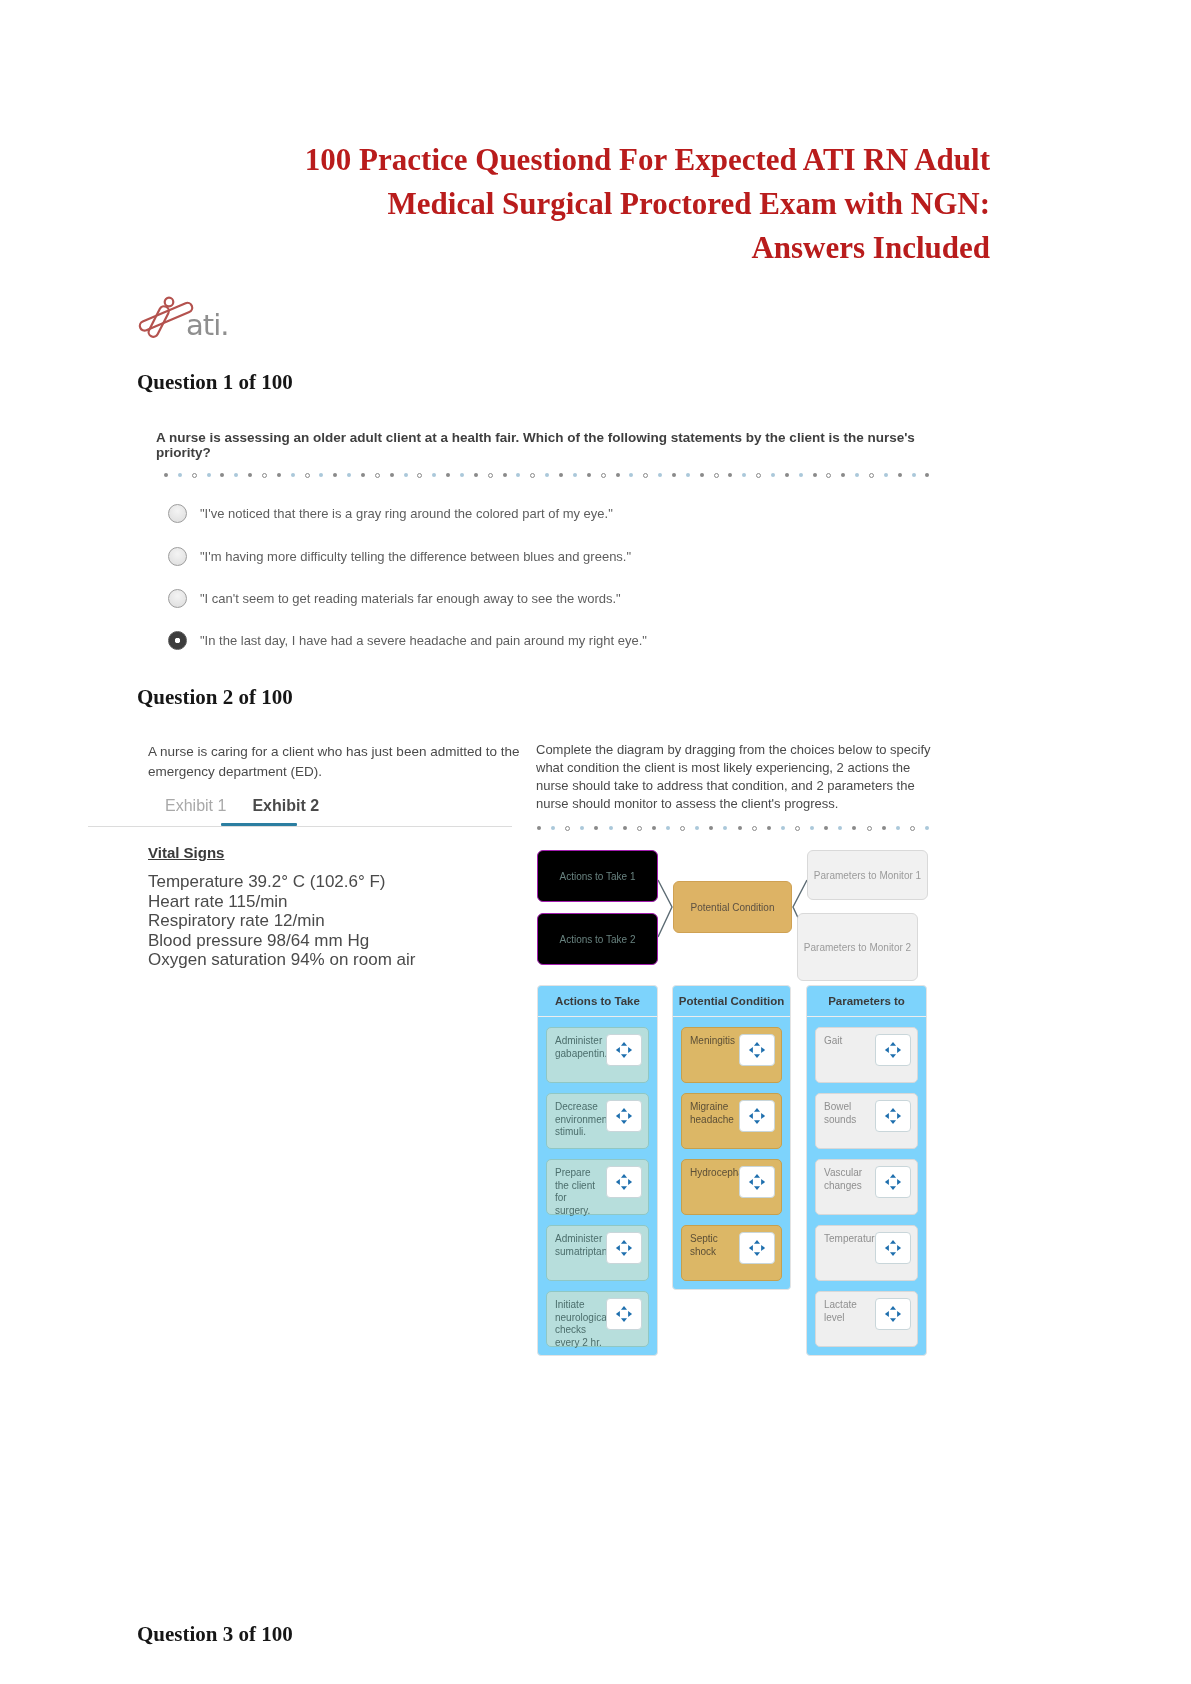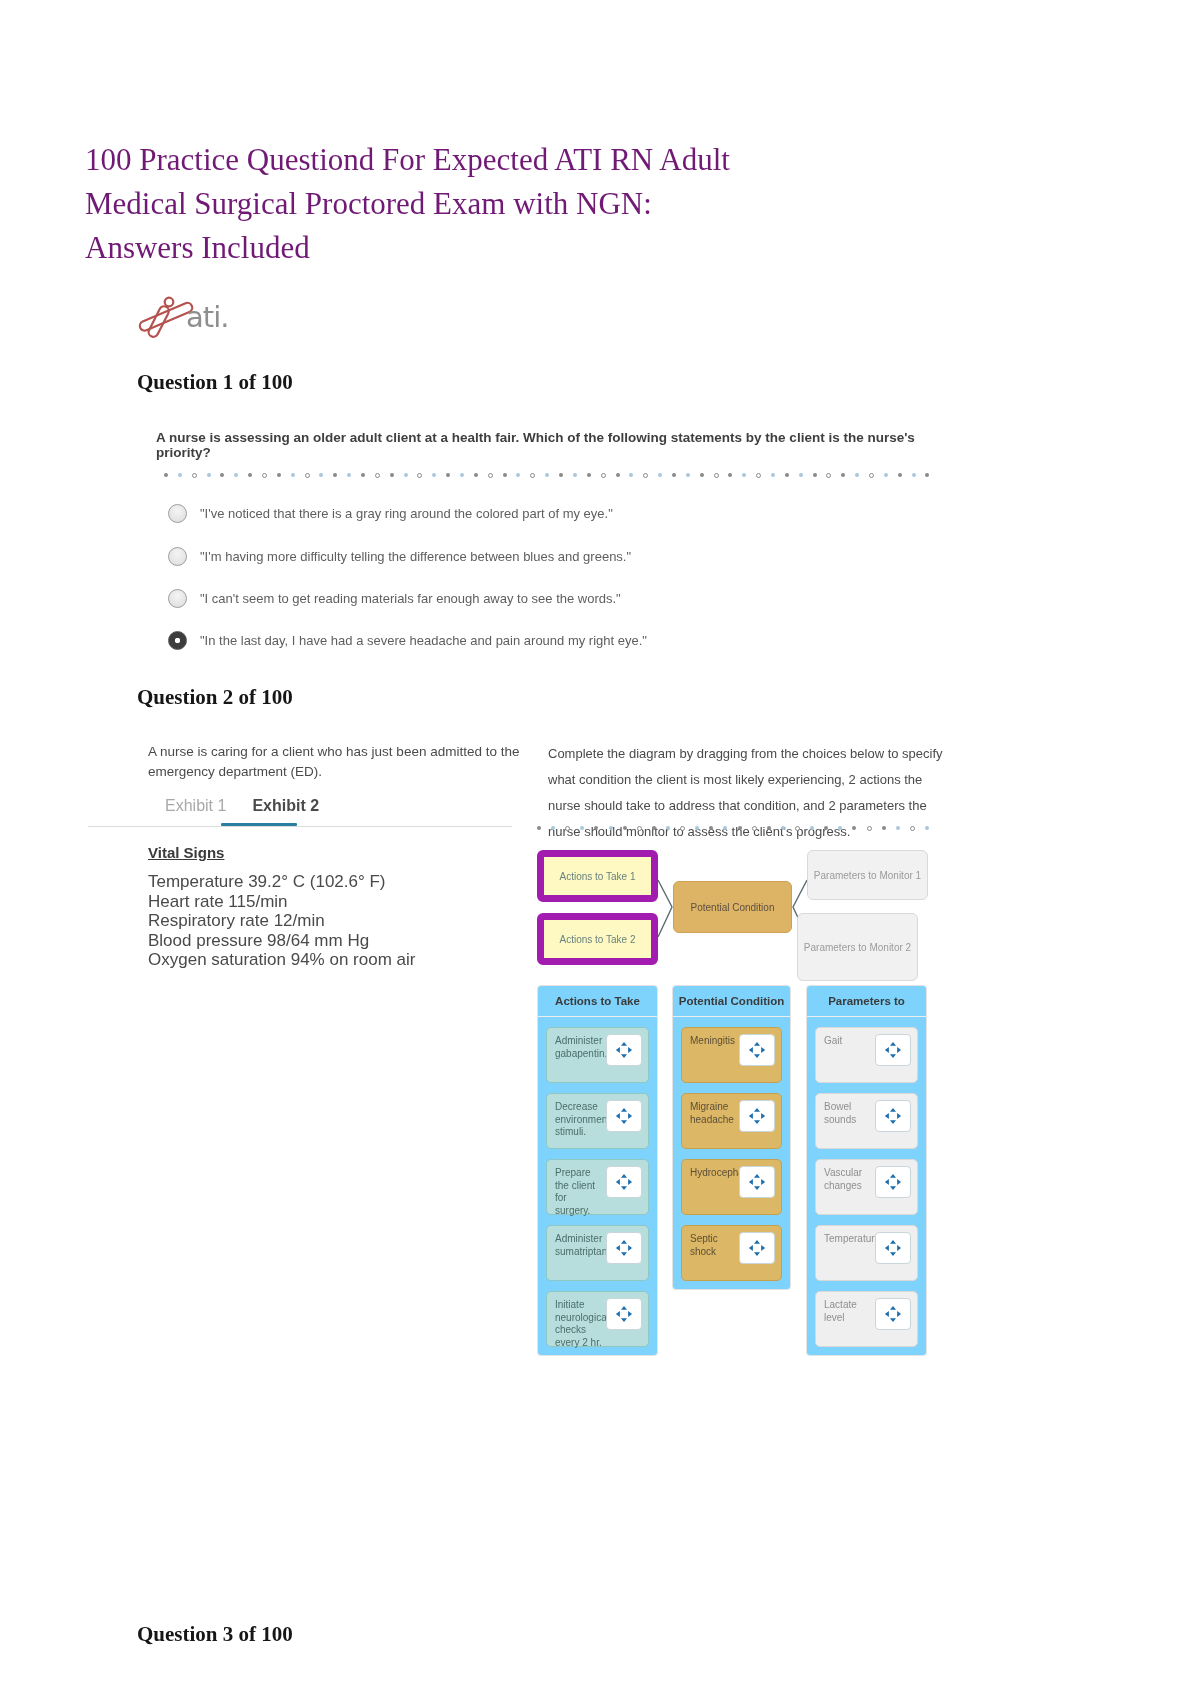--- a/index.html
+++ b/index.html
@@ -1,26 +1,26 @@
 <!DOCTYPE html>
 <html><head>
 <meta charset="utf-8">
 <style>
   html,body{margin:0;padding:0;background:#ffffff;}
   .page{position:relative;width:1191px;height:1684px;background:#fff;overflow:hidden;
         font-family:"Liberation Sans",sans-serif;}
 
   
-  .doc-title{position:absolute;left:85px;top:138px;width:905px;text-align:left;
-    font-family:"Liberation Serif",serif;font-weight:normal;font-size:31px;line-height:44px;color:#701a75;}
+  .doc-title{position:absolute;left:85px;top:138px;width:905px;text-align:right;
+    font-family:"Liberation Serif",serif;font-weight:bold;font-size:31px;line-height:44px;color:#b91c1c;}
 
   
   .logo{position:absolute;left:136px;top:294px;display:flex;align-items:flex-end;}
   .logo svg{display:block;}
-  .logo-text{font-family:"DejaVu Sans",sans-serif;font-size:29px;color:#8f8f8f;margin-left:-26px;margin-bottom:12px;letter-spacing:-1px;}
+  .logo-text{font-family:"DejaVu Sans",sans-serif;font-size:29px;color:#8f8f8f;margin-left:-26px;margin-bottom:4px;letter-spacing:-1px;}
 
   
   .qheading{position:absolute;left:137px;font-family:"Liberation Serif",serif;font-weight:bold;
     font-size:21px;color:#161616;}
 
   
   .q1-stem{position:absolute;left:156px;top:430px;width:790px;font-size:13.5px;font-weight:bold;color:#3f3f3f;}
   .dotsep{position:absolute;display:flex;justify-content:space-between;align-items:center;height:6px;}
   .dot{width:4px;height:4px;border-radius:50%;background:#8a8a8a;flex:0 0 auto;}
   .dot.blue{background:#aac8da;}
@@ -35,26 +35,26 @@
   .q2-scenario{position:absolute;left:148px;top:742px;width:372px;font-size:13.5px;color:#4a4a4a;line-height:20px;}
   .tabs{position:absolute;left:165px;top:797px;display:flex;gap:26px;font-size:16px;}
   .tab-inactive{color:#a9a9a9;}
   .tab-active{color:#4a4a4a;font-weight:bold;}
   .tab-line-gray{position:absolute;left:88px;top:826px;width:424px;height:1px;background:#dcdcdc;}
   .tab-line-blue{position:absolute;left:221px;top:823px;width:76px;height:3px;background:#2b7ea1;border-radius:1px;}
   .vs-heading{position:absolute;left:148px;top:844px;font-size:15px;font-weight:bold;color:#3a3a3a;text-decoration:underline;}
   .vs-lines{position:absolute;left:148px;top:872px;font-size:17px;color:#4a4a4a;line-height:19.5px;}
 
   
-  .q2-instruction{position:absolute;left:548px;top:741px;width:398px;font-size:13px;color:#4a4a4a;line-height:26px;}
+  .q2-instruction{position:absolute;left:536px;top:741px;width:398px;font-size:13px;color:#4a4a4a;line-height:18px;}
 
   .diagram{position:absolute;left:537px;top:848px;width:391px;height:120px;}
   .slot{position:absolute;border-radius:6px;display:flex;align-items:center;justify-content:center;
         text-align:center;font-size:10px;box-sizing:border-box;padding:2px;}
-  .slot.teal{background:#fef9c3;border:7px solid #a21caf;color:#68827f;}
+  .slot.teal{background:#000000;border:1px solid #a21caf;color:#68827f;}
   .slot.tan{background:#ddb365;border:1px solid #cfa153;color:#5d5142;}
   .slot.gray{background:#f1f1f1;border:1px solid #d9d9d9;color:#9b9b9b;}
   .conn{position:absolute;left:0;top:0;}
 
   
   .colbox{position:absolute;top:985px;box-sizing:border-box;background:#7dd3fc;border:1px solid #e3e3e3;
           border-radius:4px;padding:0 8px 8px;}
   .colhead{height:30px;line-height:30px;text-align:center;font-size:11.5px;font-weight:bold;color:#3b3b3b;
            border-bottom:1px solid #ededed;margin:0 -8px 10px;}
   .card{position:relative;height:56px;margin-bottom:10px;border-radius:5px;box-sizing:border-box;

